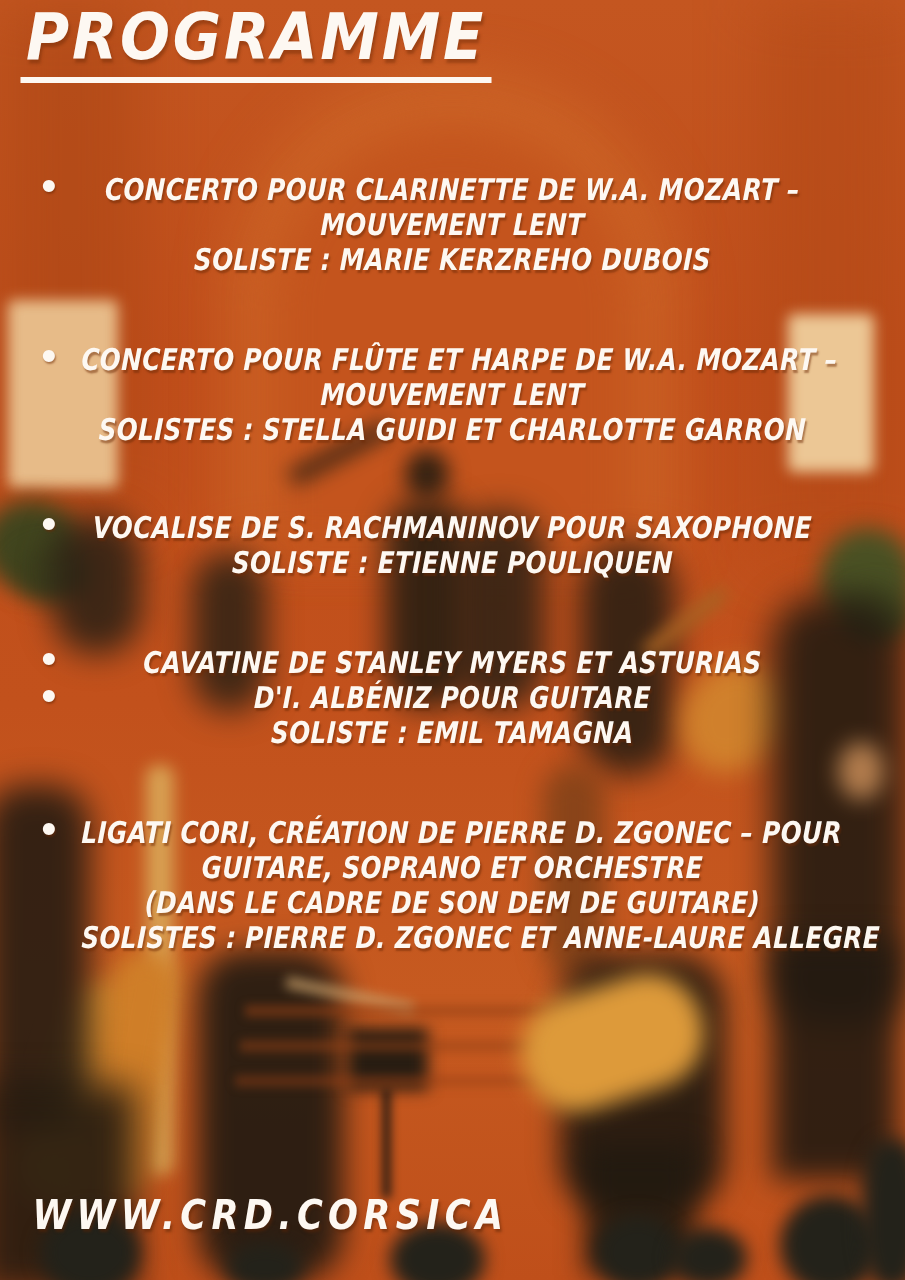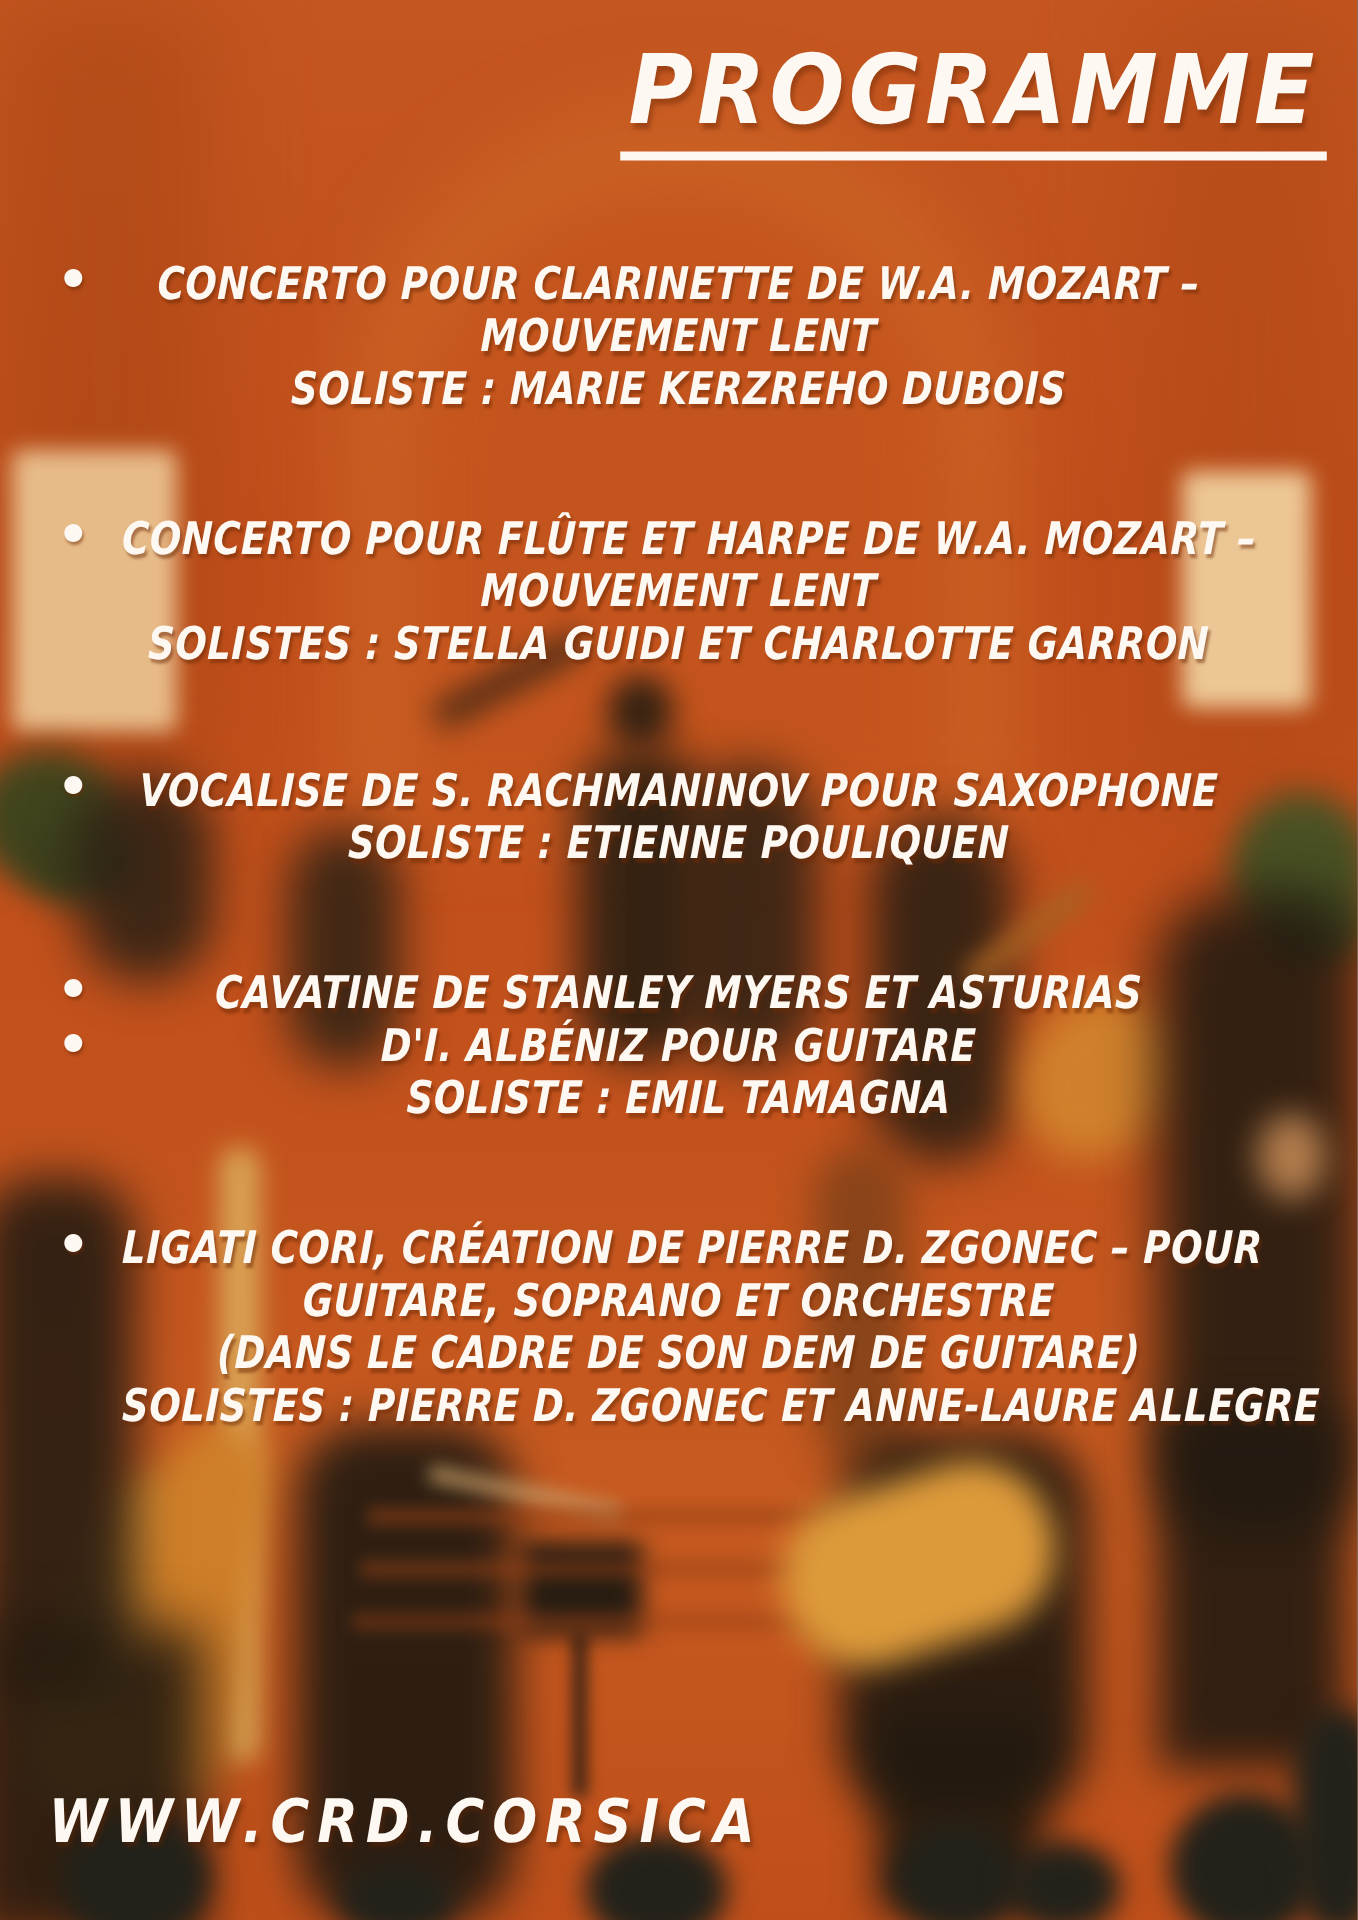--- a/index.html
+++ b/index.html
@@ -53,21 +53,21 @@
   .s-right-stand{left:772px;top:940px;width:125px;height:240px;background:rgba(34,26,17,.9);filter:blur(15px);}
   .s-head1{left:40px;top:1210px;width:100px;height:85px;background:#23221a;border-radius:50%;filter:blur(9px);}
   .s-head2{left:225px;top:1242px;width:80px;height:50px;background:#23221a;border-radius:50%;filter:blur(9px);}
   .s-head3{left:390px;top:1222px;width:95px;height:75px;background:#23221a;border-radius:50%;filter:blur(9px);}
   .s-head4{left:595px;top:1215px;width:85px;height:75px;background:#23221a;border-radius:50%;filter:blur(9px);}
   .s-head5{left:672px;top:1228px;width:75px;height:60px;background:#23221a;border-radius:50%;filter:blur(9px);}
   .s-head6{left:780px;top:1195px;width:100px;height:100px;background:#23221a;border-radius:50%;filter:blur(9px);}
   .s-head7{left:862px;top:1140px;width:60px;height:150px;background:#23221a;border-radius:40%;filter:blur(9px);}
   
   .content{position:absolute;inset:0;z-index:2;color:#fdf8f2;}
-  .title-wrap{position:absolute;top:28px;left:0;width:100%;text-align:right;}
+  .title-wrap{position:absolute;top:4px;left:0;width:100%;text-align:left;}
   .title{
     display:inline-block;margin:0;
     font-size:64px;font-weight:bold;font-style:italic;
     letter-spacing:3px;line-height:1.05;
     padding:0 6px 6px 6px;
     border-bottom:6px solid #fdf8f2;
     transform:scaleX(.92);transform-origin:center;
     text-shadow:2px 4px 3px rgba(110,42,6,.45);
   }
   .prog-item{position:absolute;left:0;width:100%;text-align:center;}

